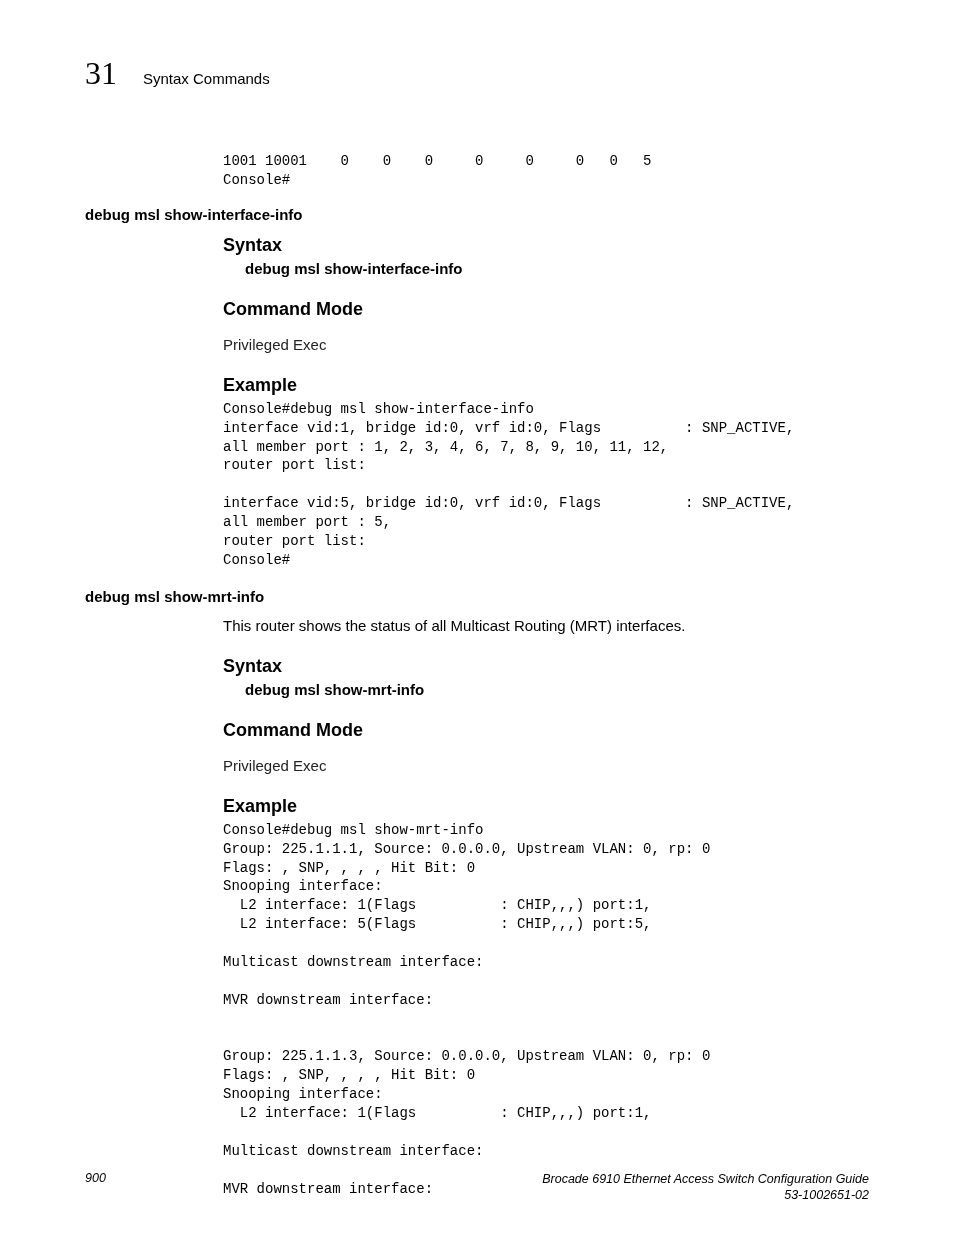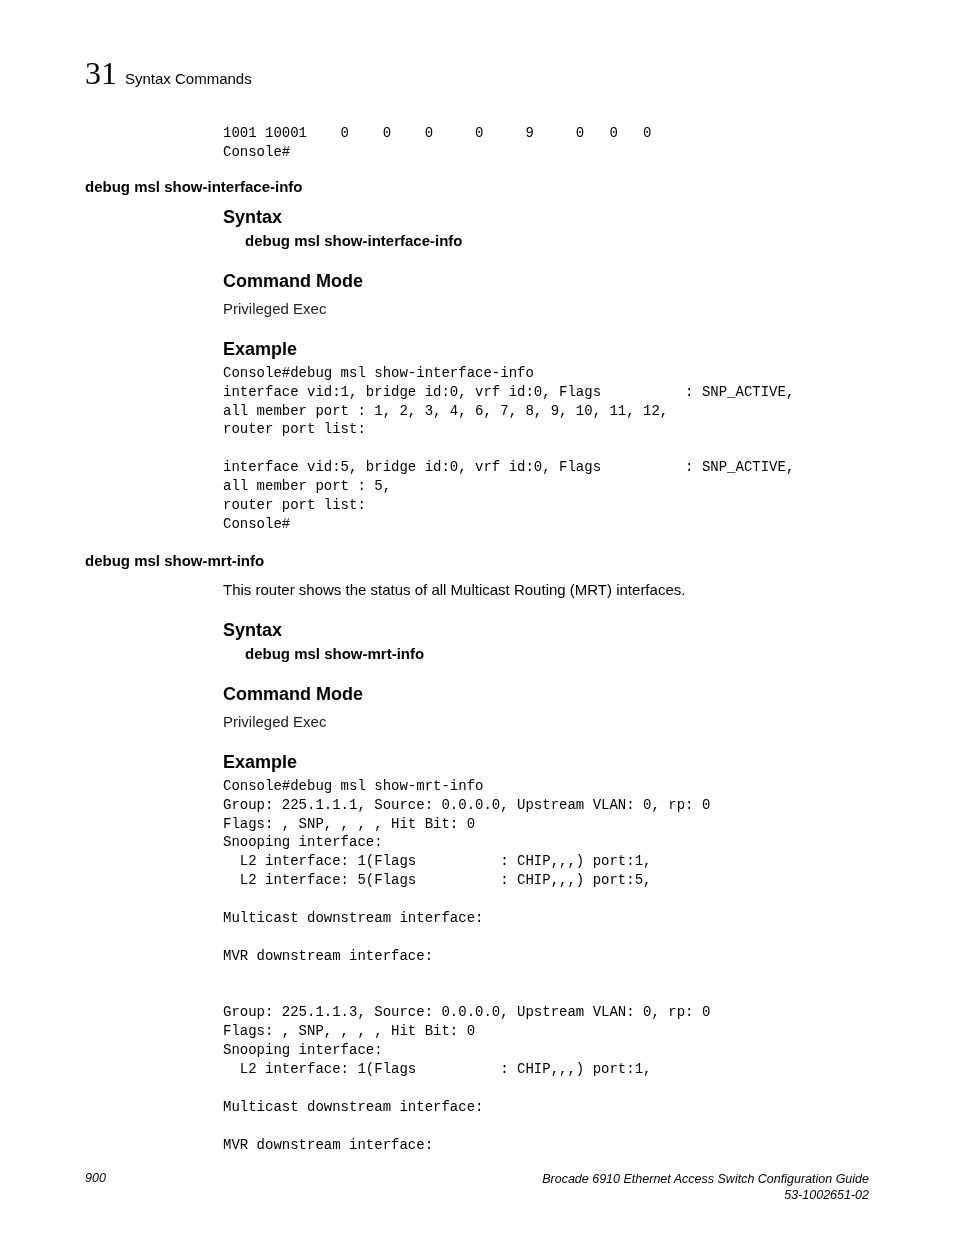--- a/index.html
+++ b/index.html
@@ -16,22 +16,22 @@
   .page {
     position: relative;
     width: 954px;
     height: 1235px;
     box-sizing: border-box;
     padding: 55px 85px 0 85px;
   }
   .chapter-header {
     display: flex;
     align-items: baseline;
-    gap: 8px;
-    margin-bottom: 32px;
+    gap: 26px;
+    margin-bottom: 60px;
   }
   .chapter-number {
     font-family: Georgia, 'Times New Roman', serif;
     font-size: 32px;
     font-weight: normal;
   }
   .chapter-title {
     font-size: 15px;
   }
   .content-col {
@@ -60,21 +60,21 @@
     font-size: 18px;
     margin: 0 0 4px 0;
   }
   .syntax-cmd {
     font-weight: bold;
     font-size: 15px;
     margin: 0 0 22px 22px;
   }
   .mode-value {
     font-size: 15px;
-    margin: 8px 0 22px 0;
+    margin: 16px 0 22px 0;
     color: #222;
   }
   .footer {
     position: absolute;
     bottom: 32px;
     left: 85px;
     right: 85px;
     font-size: 12.5px;
     font-style: italic;
   }
@@ -92,21 +92,21 @@
 <body>
 
 <div class="page">
 
   <div class="chapter-header">
     <span class="chapter-number">31</span>
     <span class="chapter-title">Syntax Commands</span>
   </div>
 
   <div class="content-col">
-    <pre class="code">1001 10001    0    0    0     0     9     0   0   0
+    <pre class="code">1001 10001    0    0    0     0     0     0   0   5
 Console#</pre>
   </div>
 
   <p class="section-heading">debug msl show-interface-info</p>
 
   <div class="content-col">
 
     <p class="sub-heading">Syntax</p>
     <p class="syntax-cmd">debug msl show-interface-info</p>
 

